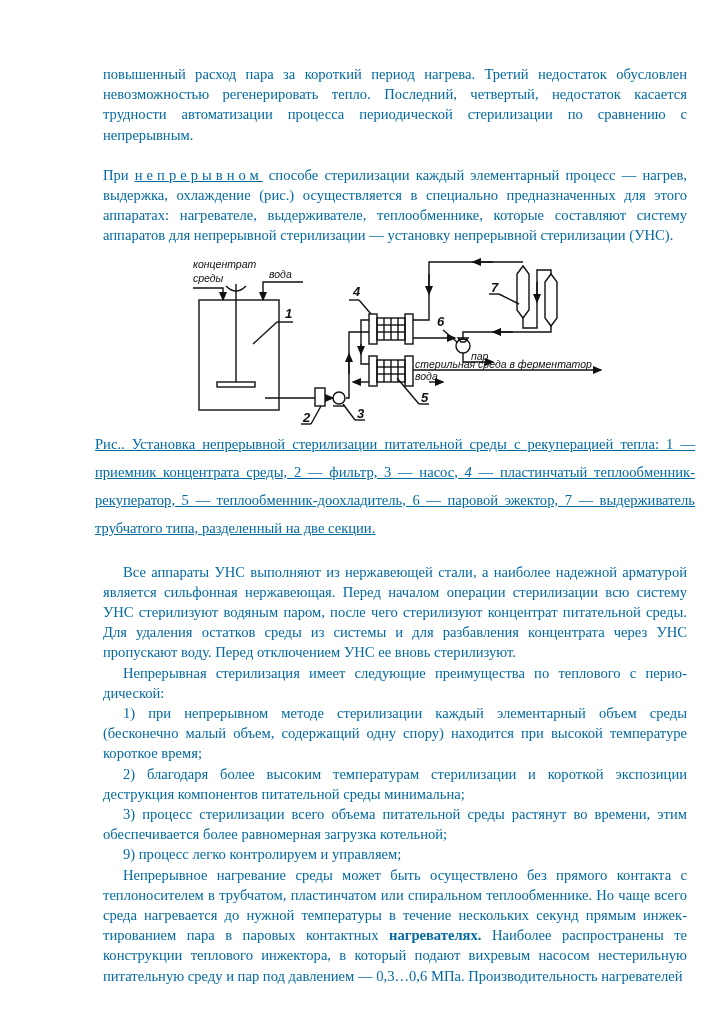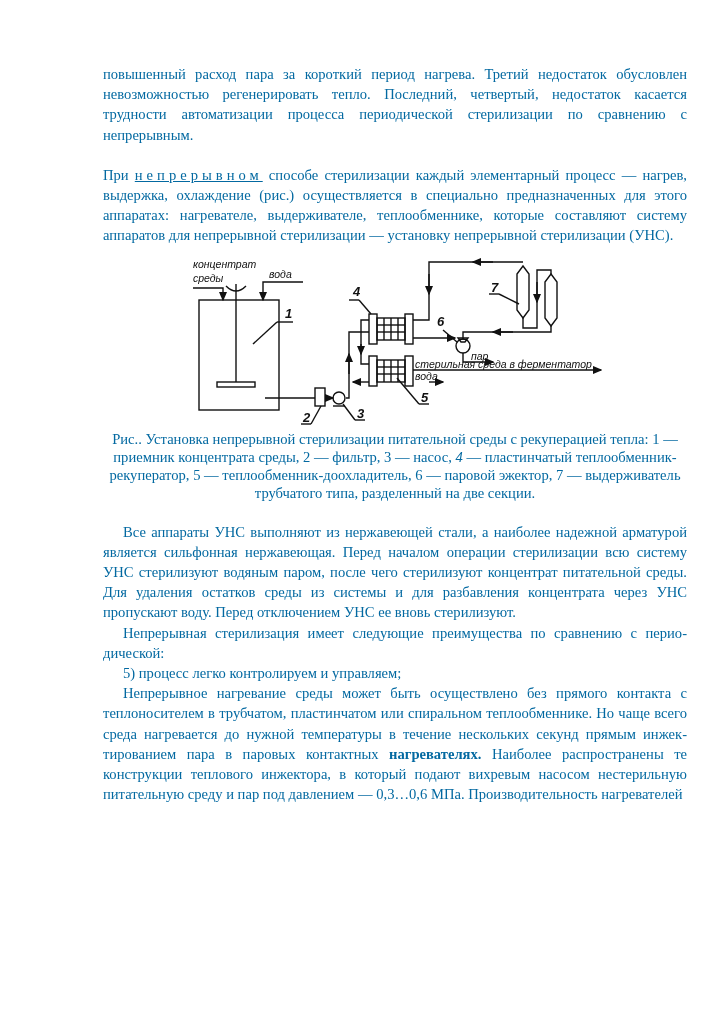--- a/index.html
+++ b/index.html
@@ -8,21 +8,21 @@
     position: absolute; left: 71px; top: 64px; width: 584px;
     font-family: "Liberation Serif", "DejaVu Serif", serif;
     font-size: 14.6px; line-height: 20.2px; color: #0369a1; margin-left: 32px;
   }
   p { margin: 0; text-align: justify; }
   .ind { text-indent: 20px; }
   .gap { height: 20px; }
   .spaced { letter-spacing: 4px; text-decoration: underline; }
   .figure { position: relative; height: 176px; margin-top: 8px; font-style: italic; }
   .figure svg { position: absolute; left: 90px; top: 0; }
-  .caption { text-align: center; margin: 0 -8px; line-height: 18px; }
+  .caption { margin: 0 -8px; line-height: 28px; text-decoration: underline; }
   .caption i { font-style: italic; }
   b { font-weight: bold; }
   .diag-text { font-family: "Liberation Sans", "DejaVu Sans", sans-serif; font-size: 10.5px; fill: #111; }
   .diag-num { font-family: "Liberation Sans", "DejaVu Sans", sans-serif; font-size: 13px; font-weight: bold; fill: #111; }
 </style>
 </head>
 <body>
 
 <div class="page">
 
@@ -126,16 +126,19 @@
       <text class="diag-num" x="228" y="148">5</text>
       <text class="diag-num" x="244" y="72">6</text>
       <text class="diag-num" x="298" y="38">7</text>
     </svg>
   </div>
 
   <p class="caption"><span>Рис.. Установка непрерывной стерилизации питательной среды с рекуперацией тепла: 1 — приемник концентрата среды, 2 — фильтр, 3 — насос, </span><i>4</i><span> — пластинчатый теплообменник-рекуператор, 5 — теплообменник-доохладитель, 6 — паровой эжектор, 7 — выдерживатель трубчатого типа, разделенный на две секции.</span></p>
 
   <div class="gap"></div>
   <p class="ind">Все аппараты УНС выполняют из нержавеющей стали, а наиболее надежной арматурой является сильфонная нержавеющая. Перед началом операции стерилизации всю систему УНС стерилизуют водяным паром, после чего стерилизуют концентрат питательной среды. Для удаления остатков среды из системы и для разбавления концентрата через УНС пропускают воду. Перед отключением УНС ее вновь стерилизуют.</p>
-  <p class="ind">Непрерывная стерилизация имеет следующие преимущества по сравнению с перио-дической:</p>
-  <p class="ind">5) процесс легко контролируем и управляем;</p>
+  <p class="ind">Непрерывная стерилизация имеет следующие преимущества по теплового с перио-дической:</p>
+  <p class="ind">1) при непрерывном методе стерилизации каждый элементарный объем среды (бесконечно малый объем, содержащий одну спору) находится при высокой температуре короткое время;</p>
+  <p class="ind">2) благодаря более высоким температурам стерилизации и короткой экспозиции деструкция компонентов питательной среды минимальна;</p>
+  <p class="ind">3) процесс стерилизации всего объема питательной среды растянут во времени, этим обеспечивается более равномерная загрузка котельной;</p>
+  <p class="ind">9) процесс легко контролируем и управляем;</p>
   <p class="ind"><span>Непрерывное нагревание среды может быть осуществлено без прямого контакта с теплоносителем в трубчатом, пластинчатом или спиральном теплообменнике. Но чаще всего среда нагревается до нужной температуры в течение нескольких секунд прямым инжек-тированием пара в паровых контактных </span><b>нагревателях.</b><span> Наиболее распространены те конструкции теплового инжектора, в который подают вихревым насосом нестерильную питательную среду и пар под давлением — 0,3…0,6 МПа. Производительность нагревателей</span></p>
 </div>
 
 </body></html>

